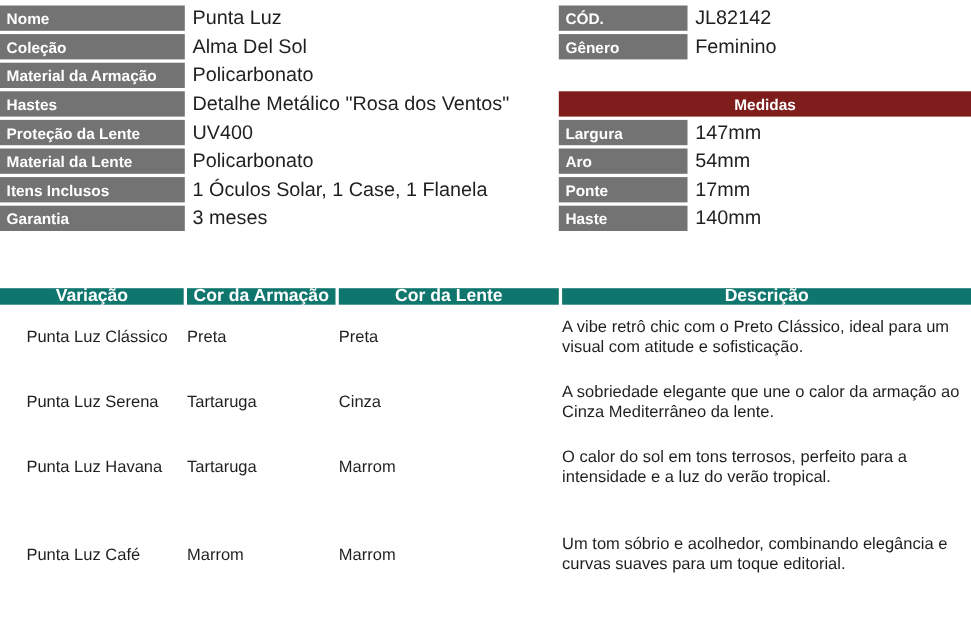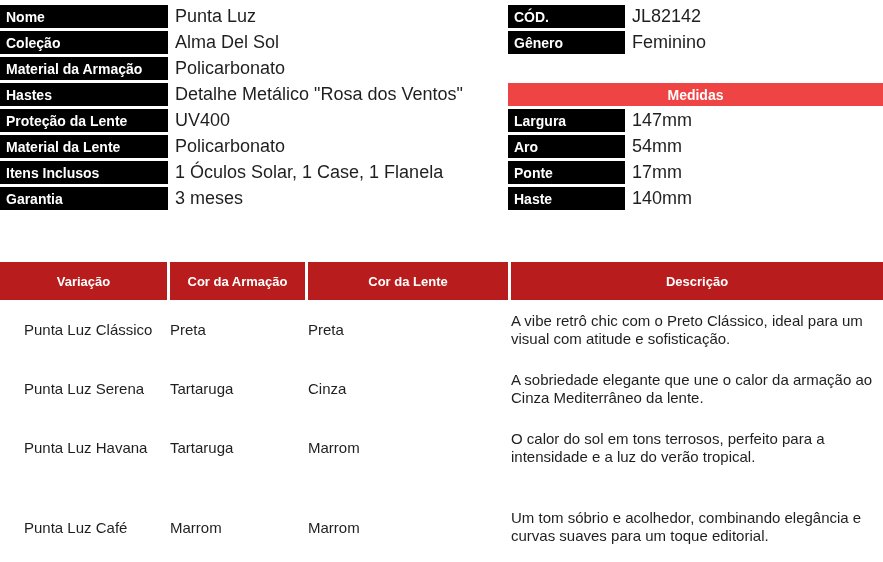--- a/index.html
+++ b/index.html
@@ -28,21 +28,21 @@
     left: 508px;
     top: 5px;
     width: 375px;
   }
   .spec-row {
     height: 26px;
     display: flex;
     align-items: flex-start;
   }
   .spec-row .lbl {
-    background: #000000;
+    background: #737373;
     color: #ffffff;
     font-weight: 700;
     font-size: 14px;
     height: 23px;
     display: flex;
     align-items: center;
     padding-left: 6px;
     flex: 0 0 auto;
   }
   .spec-left .lbl { width: 168px; }
@@ -50,21 +50,21 @@
   .spec-row .val {
     height: 23px;
     display: flex;
     align-items: center;
     font-size: 18px;
     margin-left: 7px;
     white-space: nowrap;
   }
   .spacer-row { height: 26px; }
   .section-header {
-    background: #ef4444;
+    background: #7f1d1d;
     color: #ffffff;
     font-weight: 700;
     font-size: 14px;
     height: 23px;
     margin-bottom: 3px;
     display: flex;
     align-items: center;
     justify-content: center;
   }
 
@@ -74,25 +74,25 @@
     left: 0;
     top: 262px;
     width: 883px;
   }
   .var-grid {
     display: grid;
     grid-template-columns: 167px 135px 200px 372px;
     column-gap: 3px;
   }
   .var-head .hcell {
-    background: #b91c1c;
+    background: #0f766e;
     color: #ffffff;
     font-weight: 700;
-    font-size: 13px;
-    height: 38px;
+    font-size: 16px;
+    height: 15px;
     display: flex;
     align-items: center;
     justify-content: center;
   }
   .var-row .cell {
     display: flex;
     align-items: center;
     font-size: 15px;
   }
   .var-row .cell.first { padding-left: 24px; }

